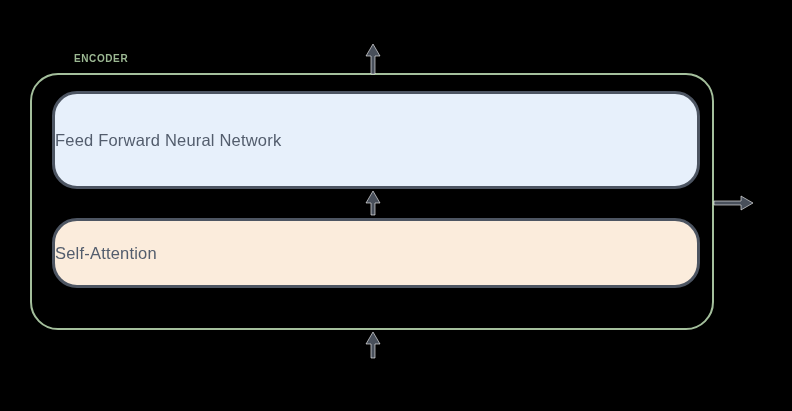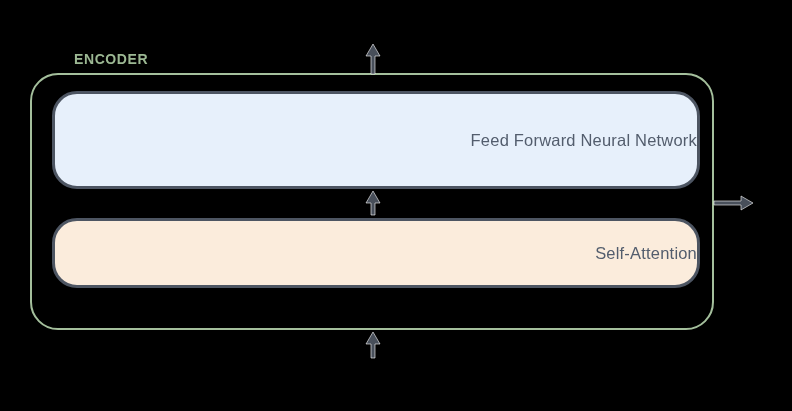--- a/index.html
+++ b/index.html
@@ -29,35 +29,35 @@
     width:684px;height:257px;
     border:2px solid var(--encoder-border);
     border-radius:28px;
     box-sizing:border-box;
     background:transparent;
   }
   .encoder-label{
     position:absolute;
     left:74px;top:51px;
     color:var(--encoder-label);
-    font-size:14px;
+    font-size:10px;
     font-weight:700;
     letter-spacing:0.6px;
     line-height:16px;
   }
   .block{
     position:absolute;
     left:52px;
     width:648px;
     border:3px solid var(--block-border);
     border-radius:25px;
     box-sizing:border-box;
     display:flex;
     align-items:center;
-    justify-content:flex-end;
+    justify-content:flex-start;
   }
   .block-ffnn{
     top:91px;height:98px;
     background:var(--ffnn-fill);
   }
   .block-attn{
     top:218px;height:70px;
     background:var(--self-attention-fill);
   }
   .block-label{

